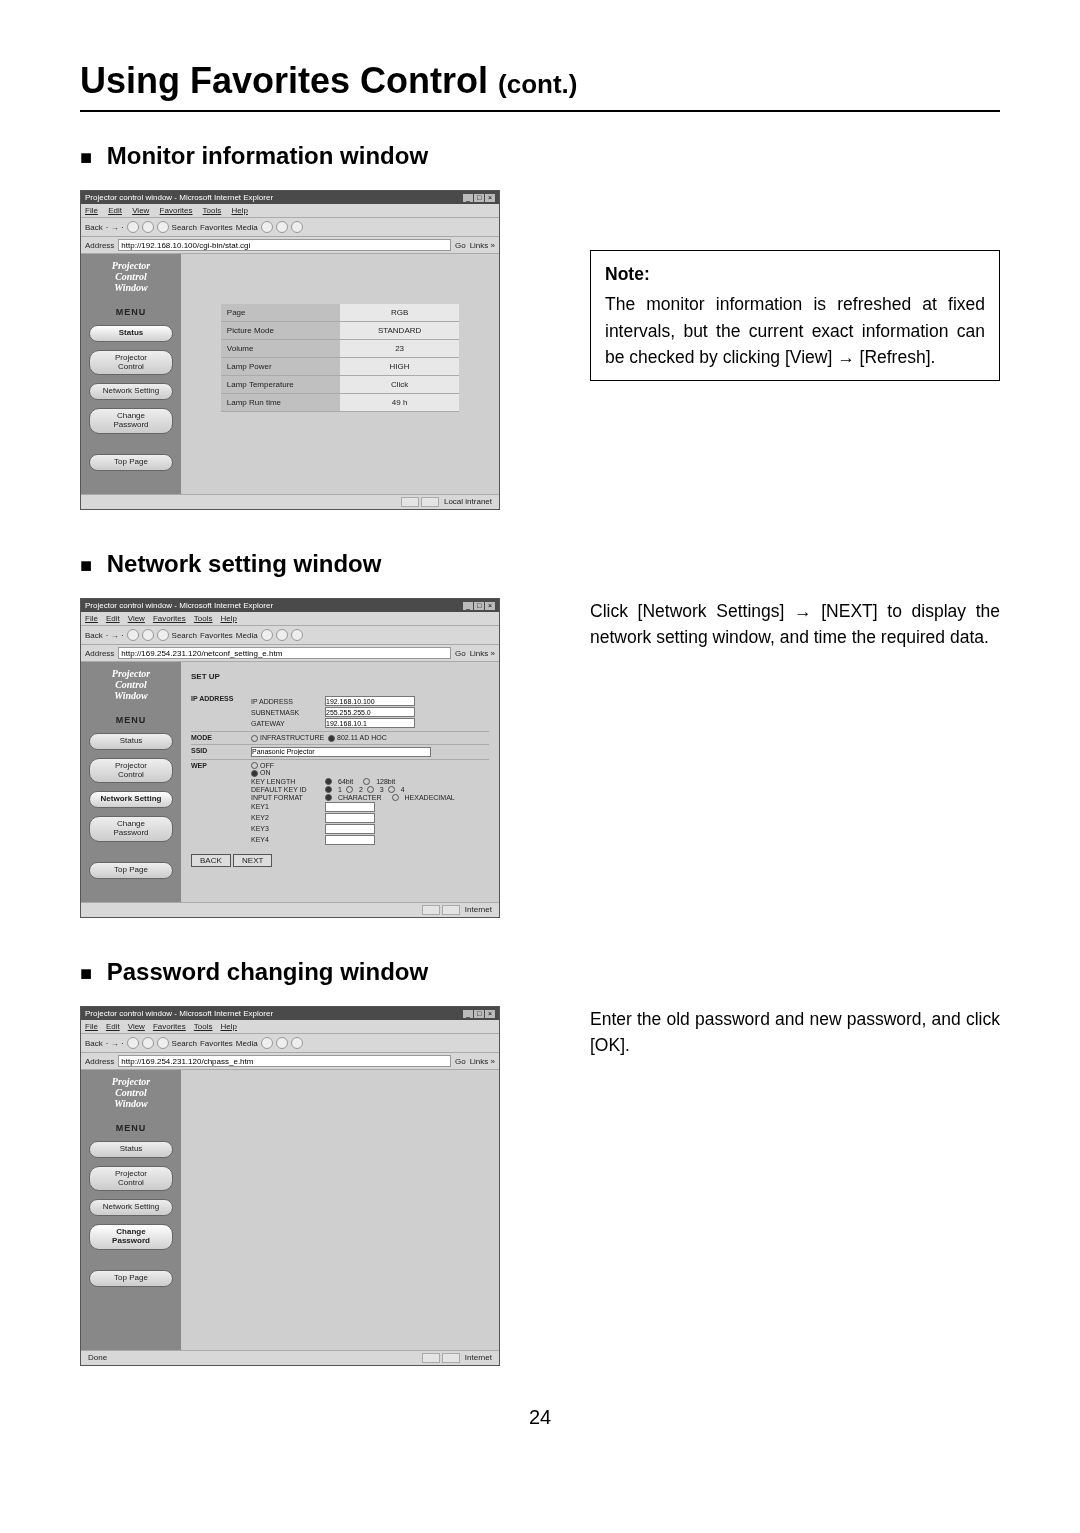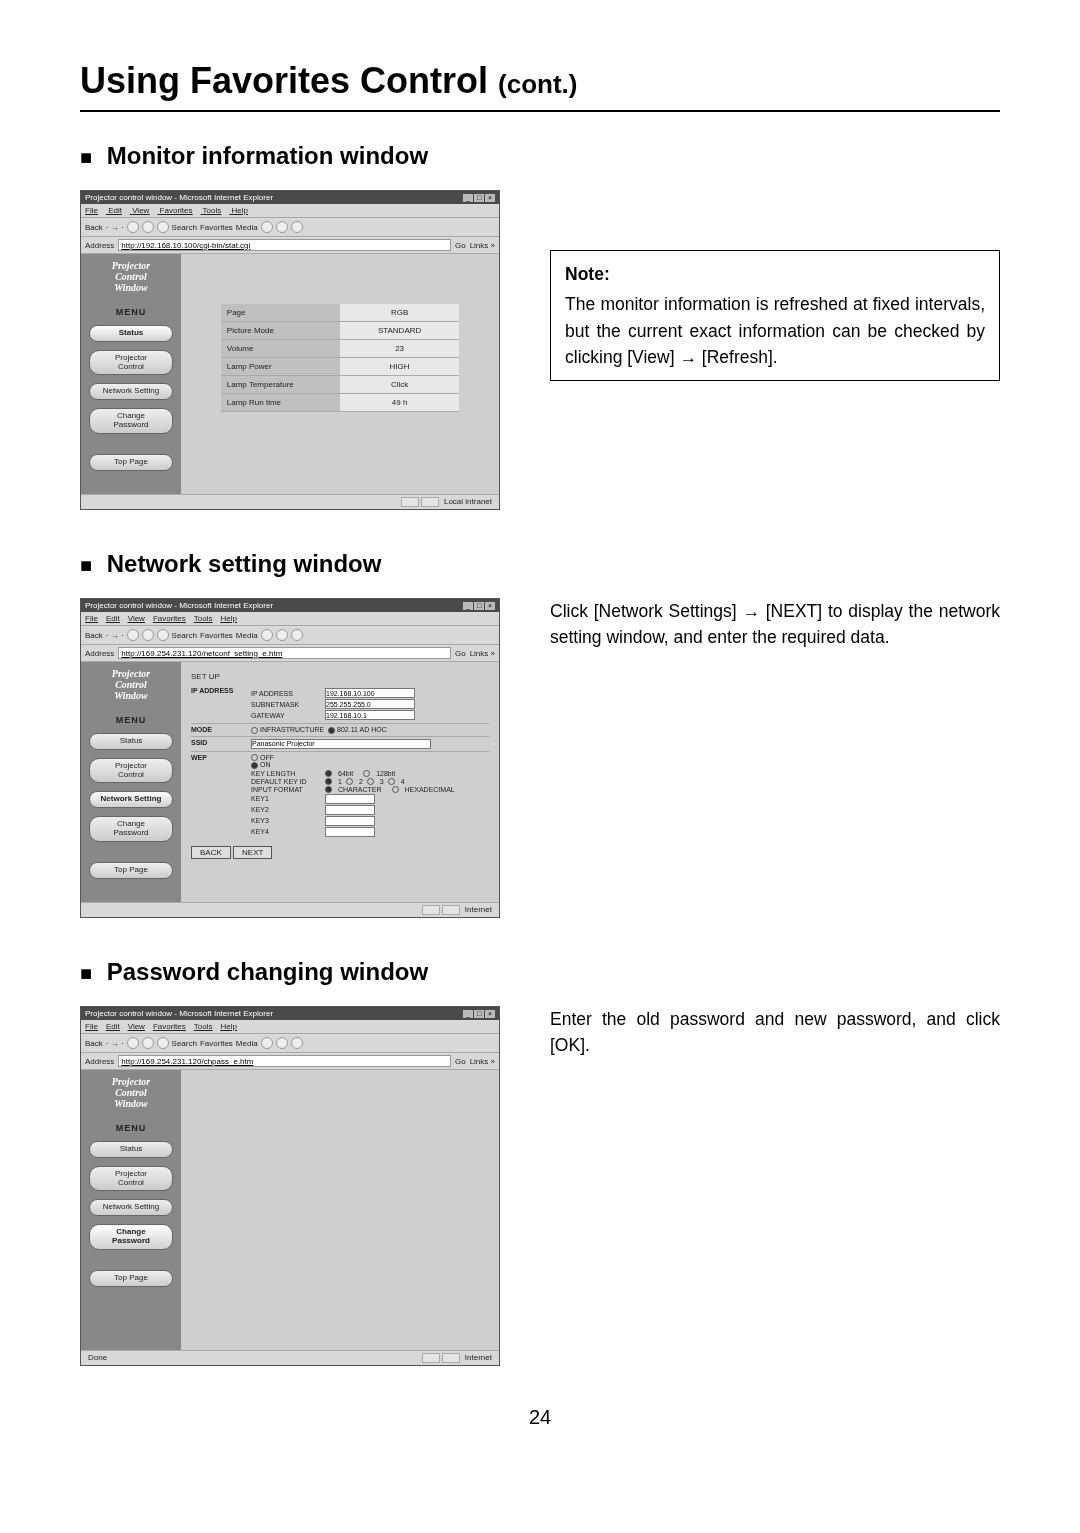--- a/index.html
+++ b/index.html
@@ -20,21 +20,21 @@
   }
   .page-title .cont { font-size: 26px; font-weight: bold; }
   .section-title {
     font-size: 24px;
     font-weight: bold;
     margin: 30px 0 20px;
   }
   .section-title .sq { font-size: 20px; margin-right: 8px; }
   .row { display: flex; gap: 40px; align-items: flex-start; margin-bottom: 40px; }
   .left { flex: 0 0 430px; }
-  .right { flex: 1; font-size: 17.5px; line-height: 1.5; }
+  .right { flex: 1; font-size: 17.5px; line-height: 1.5; margin-left: 40px; }
   .note-box {
     border: 1px solid #000;
     padding: 10px 14px;
     margin-top: 60px;
     text-align: justify;
   }
   .note-box .note-label { font-weight: bold; margin-bottom: 4px; }
   .page-num { text-align: center; font-size: 20px; margin-top: 30px; }
 
   
@@ -50,26 +50,26 @@
     color: #fff;
     padding: 2px 4px;
     display: flex;
     justify-content: space-between;
     font-size: 8px;
   }
   .winbtns span {
     display: inline-block; width: 10px; height: 8px;
     background: #bbb; margin-left: 1px; font-size: 7px; text-align: center; color: #000;
   }
-  .menubar { background: #d8d8d8; padding: 2px 4px; border-bottom: 1px solid #aaa; text-decoration: underline; }
+  .menubar { background: #d8d8d8; padding: 2px 4px; border-bottom: 1px solid #aaa; }
   .menubar span { margin-right: 8px; text-decoration: underline; }
   .toolbar { background: #d8d8d8; padding: 3px 4px; border-bottom: 1px solid #aaa; display: flex; align-items: center; gap: 3px; }
   .toolbar .tb-icon { width: 12px; height: 12px; background: #eee; border: 1px solid #999; border-radius: 6px; }
   .addrbar { background: #d8d8d8; padding: 2px 4px; border-bottom: 1px solid #aaa; display: flex; align-items: center; gap: 4px; }
-  .addrbar input { flex: 1; font-size: 8px; height: 12px; padding: 0 2px; border: 1px solid #999; background: #fff; text-decoration: underline; }
+  .addrbar input { flex: 1; font-size: 8px; height: 12px; padding: 0 2px; border: 1px solid #999; background: #fff; }
   .body-area { display: flex; background: #cfcfcf; min-height: 240px; }
   .sidebar {
     width: 100px;
     background: #888;
     padding: 6px 4px;
     display: flex; flex-direction: column; align-items: center; gap: 8px;
   }
   .pcw {
     color: #fff; font-family: "Times New Roman", serif; font-style: italic;
     font-size: 10px; text-align: center; line-height: 1.1; margin-bottom: 4px;
@@ -82,21 +82,21 @@
     text-align: center; line-height: 1.1;
   }
   .sbtn.active { background: linear-gradient(#fff,#d0d0d0); font-weight: bold; }
   .content { flex: 1; padding: 10px; }
   .info-table { width: 80%; margin: 40px auto 0; border-collapse: collapse; font-size: 8px; }
   .info-table td { border-bottom: 1px solid #aaa; padding: 4px 6px; }
   .info-table td:first-child { background: #c0c0c0; width: 50%; }
   .info-table td:last-child { background: #e8e8e8; text-align: center; }
 
   .setup-area { font-size: 8px; }
-  .setup-title { font-weight: normal; margin-bottom: 4px; }
+  .setup-title { font-weight: bold; margin-bottom: 12px; }
   .setup-row { display: flex; align-items: flex-start; border-bottom: 1px solid #aaa; padding: 2px 0; }
   .setup-label { width: 60px; font-weight: bold; font-size: 7px; }
   .setup-body { flex: 1; font-size: 7px; }
   .setup-body .kv { display: flex; align-items: center; margin: 1px 0; gap: 4px; }
   .setup-body .kv .k { width: 70px; }
   .setup-body input[type=text] { width: 90px; height: 10px; font-size: 7px; border: 1px solid #777; }
   .setup-body input.wide { width: 180px; }
   .radio { display: inline-block; width: 7px; height: 7px; border: 1px solid #555; border-radius: 50%; margin-right: 2px; vertical-align: middle; }
   .radio.sel { background: #333; }
   .btn-row { margin-top: 6px; }
@@ -340,21 +340,21 @@
         </div>
       </div>
       <div class="statusbar">
           <span class="cell"></span>
           <span class="cell"></span>
           <span class="txt">Internet</span>
         </div>
     </div>
   </div>
   <div class="right">
-    <p>Click [Network Settings] → [NEXT] to display the network setting window, and enter the required data.</p>
+    <p>Click [Network Settings] → [NEXT] to display the network setting window, and time the required data.</p>
   </div>
 </div>
 
 <h2 class="section-title">
   <span class="sq">■</span>
   <span>Password changing window</span>
 </h2>
 <div class="row">
   <div class="left">
     <div class="shot">

